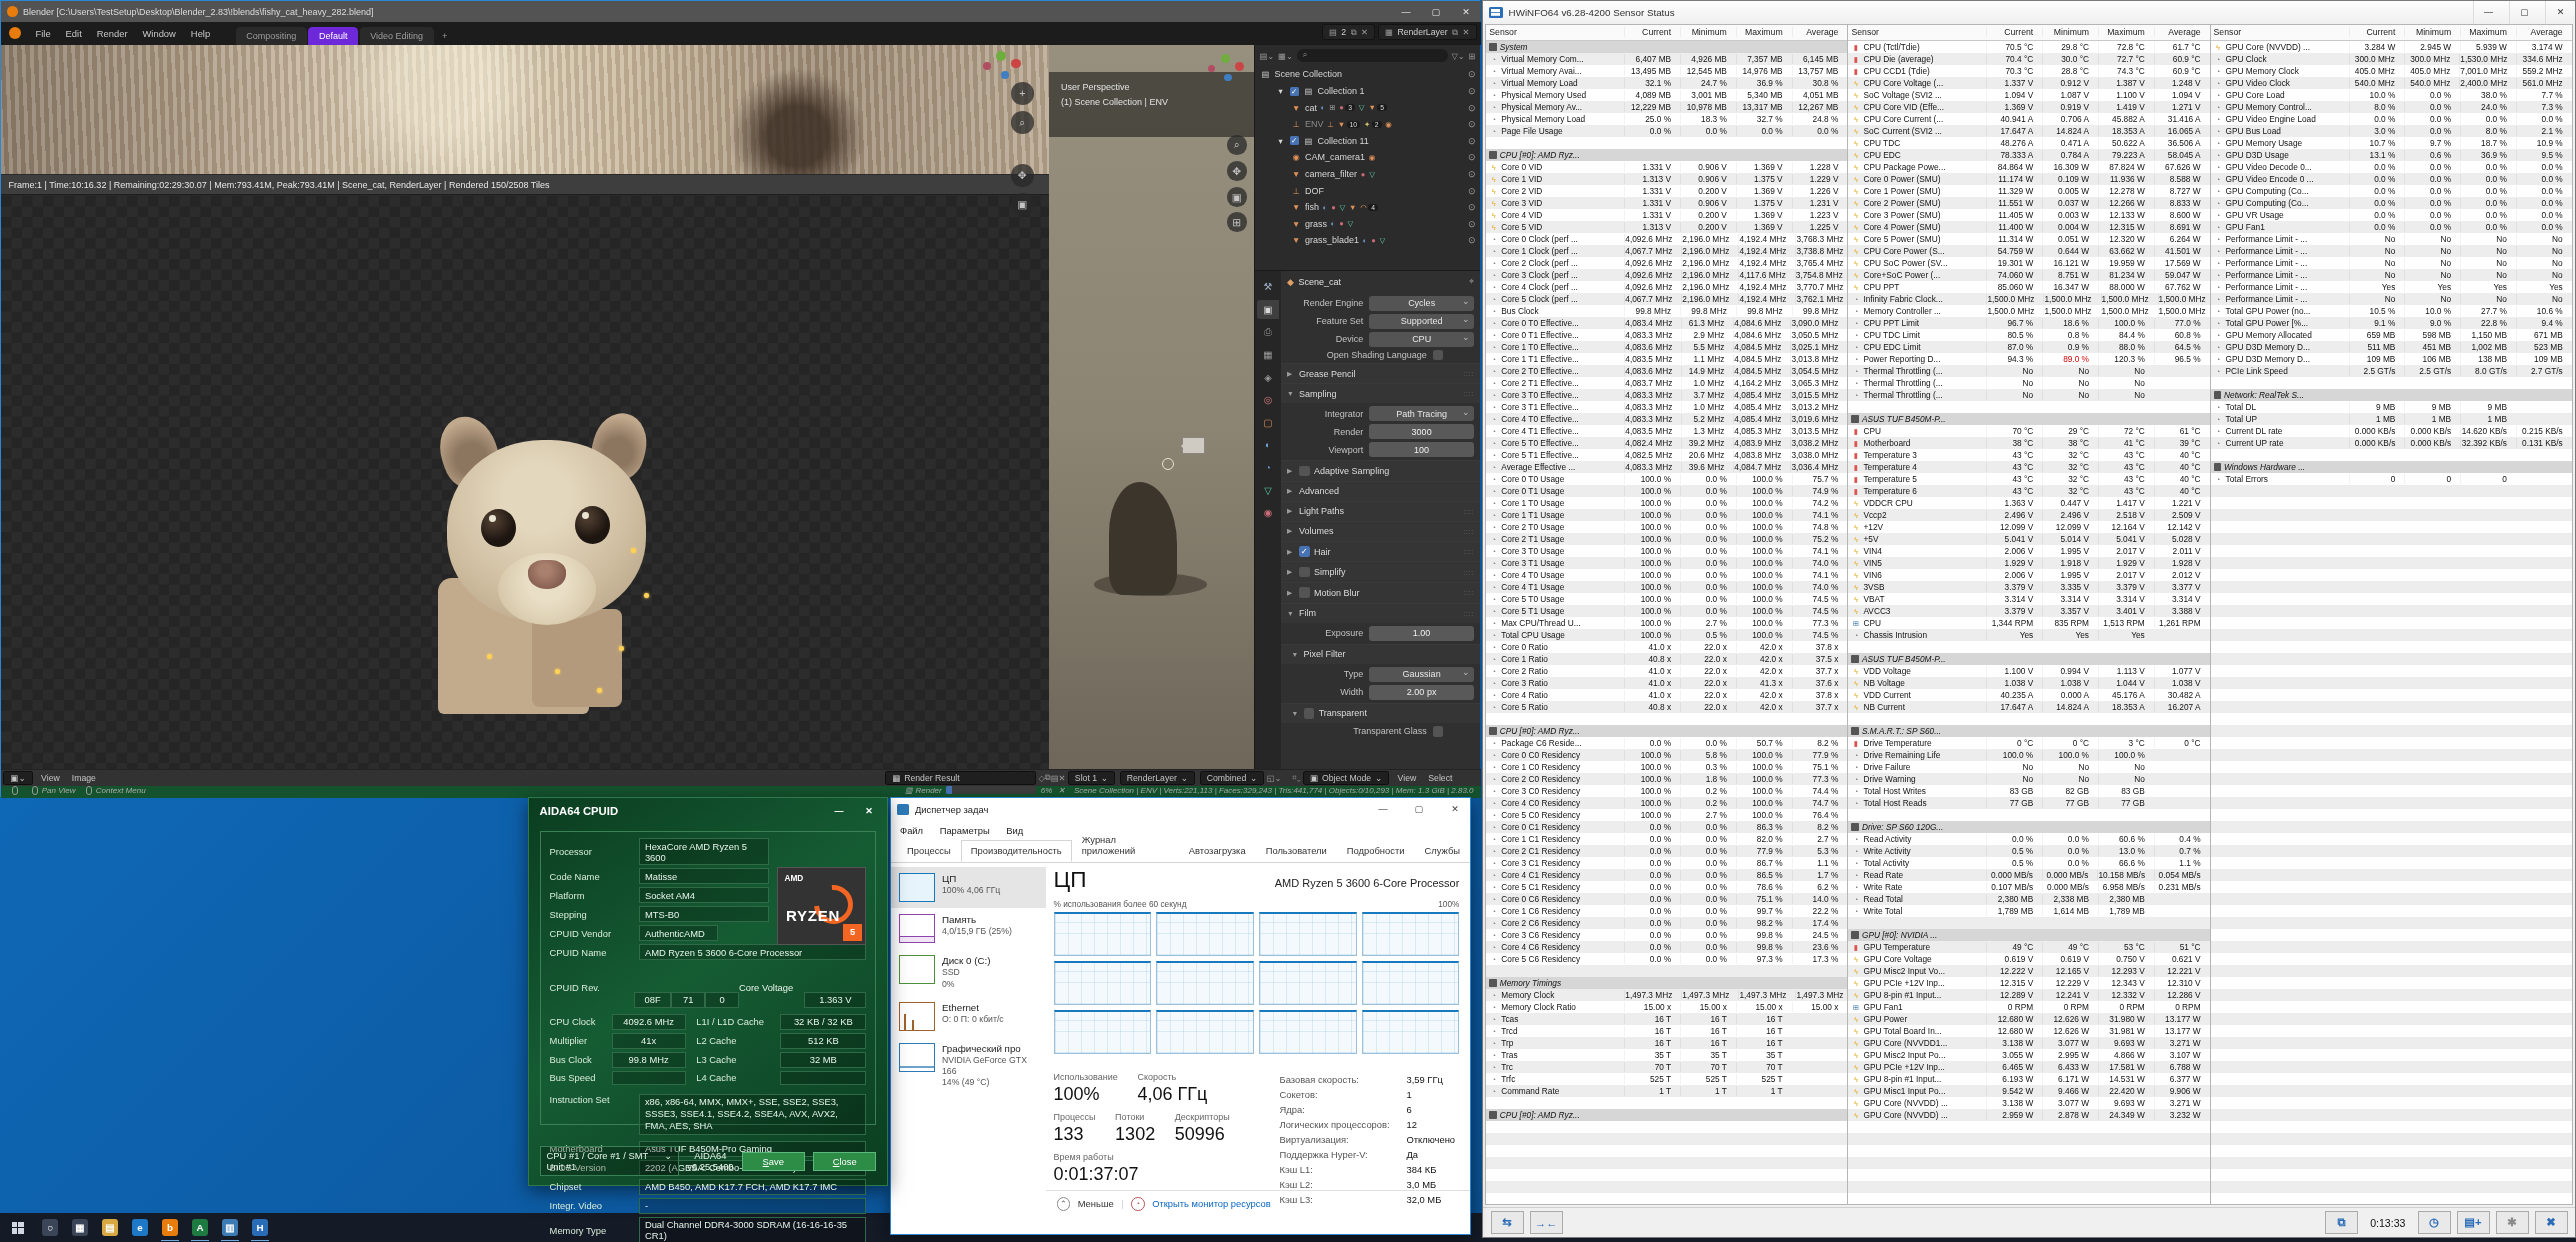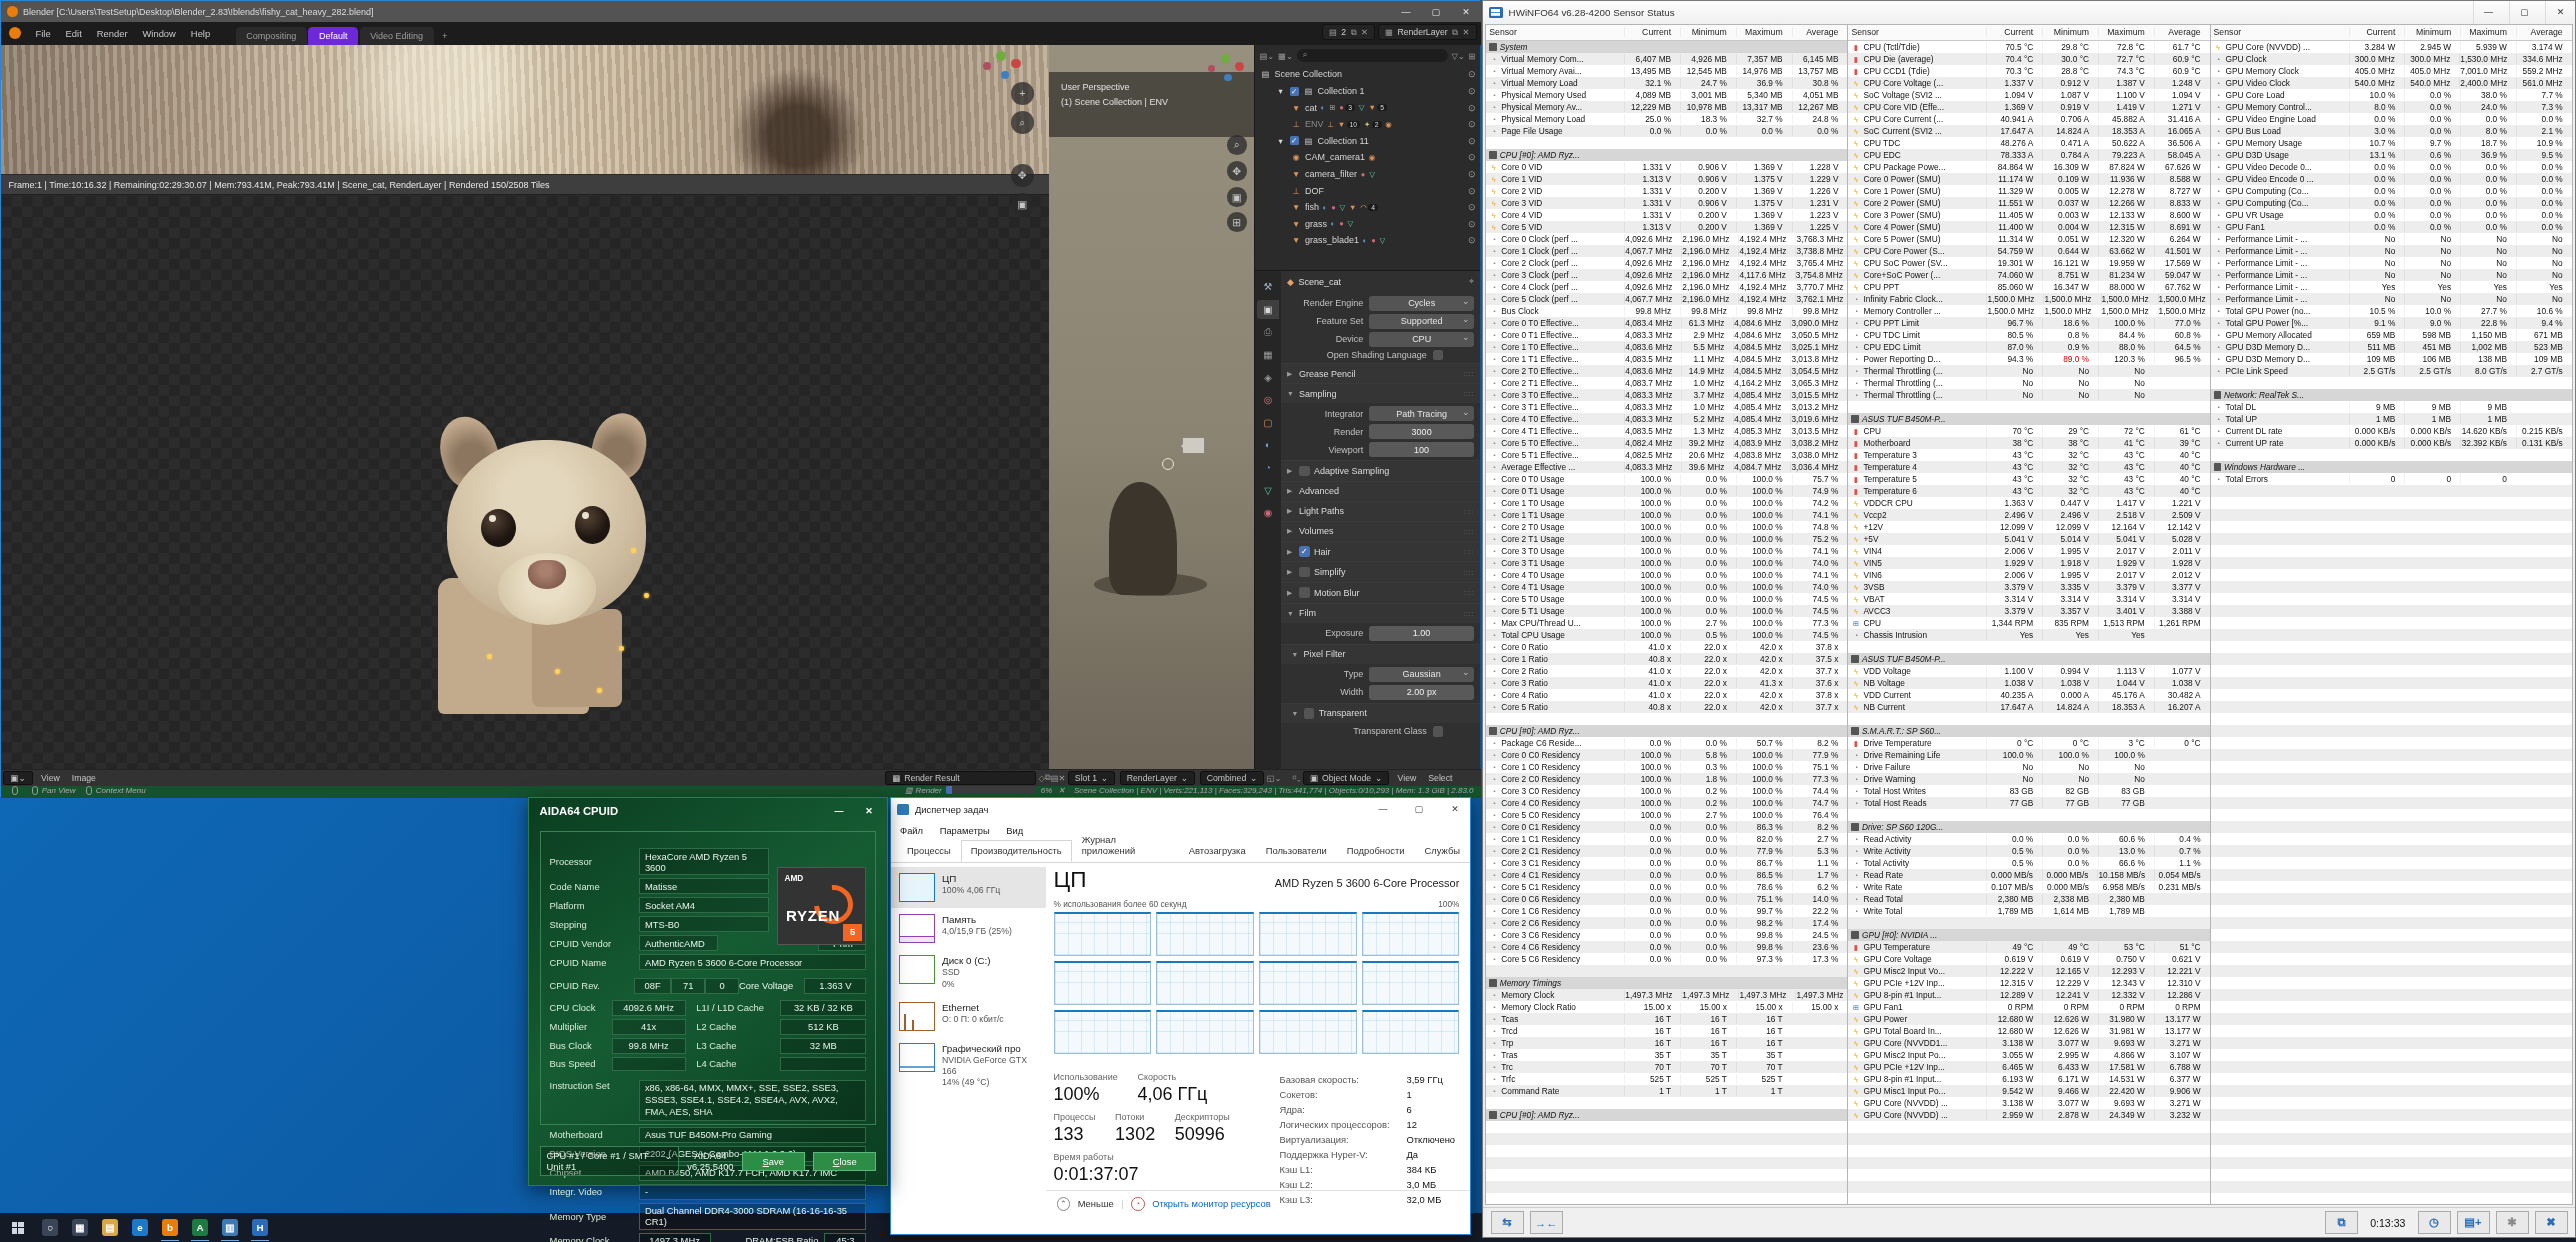--- a/index.html
+++ b/index.html
@@ -110,26 +110,26 @@
   #bl-editbar .mi { margin:0 6px; }
   #bl-statusbar { left:0; top:785px; width:1480px; height:12px; background:#14532d; color:#ababab; font-size:8px; display:flex; align-items:flex-start;font-style:italic; }
   .mouse-ic { display:inline-block; width:6px; height:9px; border:0.8px solid #9a9a9a; border-radius:3px; margin:0 3.8px 0 10.6px; }
   #render-prog { width:90px; height:8.3px; background:#3c3c3c; border-radius:1.5px; margin:0 4.5px; overflow:hidden; }
   #render-prog i { display:block; height:100%; width:6%; background:#4772b3; }
 
   
   #aida { left:528px; top:797px; width:360px; height:389px; z-index:4; background:linear-gradient(145deg,#0b3d20 0%,#155c33 45%,#0b3d20 100%); border:0.8px solid #2f7a4b; box-shadow:0 4.5px 18px rgba(0,0,0,.5); color:#e7f4ea; }
   #aida-title { height:26px; display:flex; align-items:center; padding:0 3px 0 10.6px; font-weight:bold; font-size:11.3px; color:#ffffff; }
   #aida-title .spacer { flex:1; }
-  #aida-box { position:absolute; left:10.6px; top:33px; right:10.6px; height:294px; border:0.8px solid #3a8256; padding:16px 9px; font-size:9.4px; }
+  #aida-box { position:absolute; left:10.6px; top:33px; right:10.6px; height:294px; border:0.8px solid #3a8256; padding:6px 9px; font-size:9.4px; }
   .ai-row { display:flex; align-items:center; margin-bottom:3px; }
   .ai-l { width:89px; color:#d9ecd9; }
   .ai-v { flex:1; background:rgba(0,0,0,.22); border:0.8px solid #2f6b47; padding:1.5px 5.3px; min-height:14.3px; }
   .ai-v.small { flex:0 0 48px; margin-left:3px; text-align:center; }
-  .ai-cell { background:rgba(0,0,0,.22); border:0.8px solid #2f6b47; padding:1.5px 5.3px; min-height:14.3px; text-align:center; }
+  .ai-cell { background:rgba(0,0,0,.22); border:0.8px solid #2f6b47; padding:1.5px 5.3px; min-height:14.3px; text-align:center;margin-top:24px; }
   #aida-logo { position:absolute; right:9px; top:35px; width:89px; height:78px; background:#333333; border:0.8px solid #555; }
   #aida-logo .amd { position:absolute; left:6px; top:4.5px; color:#fff; font-weight:bold; font-size:8.3px; }
   #aida-logo .ring { position:absolute; right:12px; top:16.6px; width:39px; height:39px; border:5.3px solid #f26522; border-left-color:transparent; border-radius:50%; transform:rotate(40deg); }
   #aida-logo .ryzen { position:absolute; left:7.5px; bottom:19.6px; color:#fff; font-weight:bold; font-size:15px; letter-spacing:0.8px; }
   #aida-logo .five { position:absolute; right:3px; bottom:3px; width:19.6px; height:16.6px; background:#f26522; color:#fff; font-weight:bold; text-align:center; line-height:16.6px; }
   #aida-foot { position:absolute; left:10.6px; right:10.6px; bottom:9px; display:flex; align-items:center; gap:8px; font-size:9.4px; }
   #aida-combo { background:rgba(0,0,0,.25); border:0.8px solid #3a8256; padding:3px 6px; width:151px; display:flex; }
   #aida-combo .cv { flex:1; }
   .aida-btn { width:69px; text-align:center; background:#2d8c46; border:0.8px solid #5cb87c; padding:3px 0; color:#fff; }
   .aida-btn u { text-decoration:underline; }

